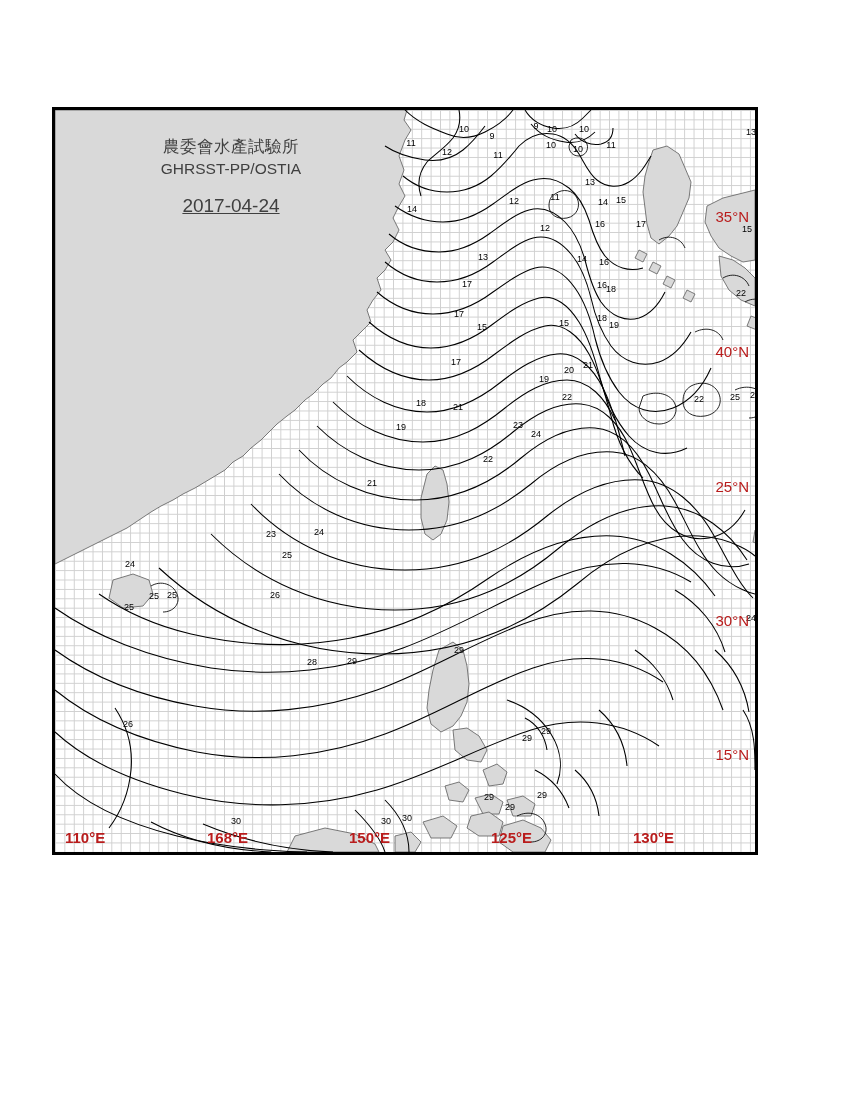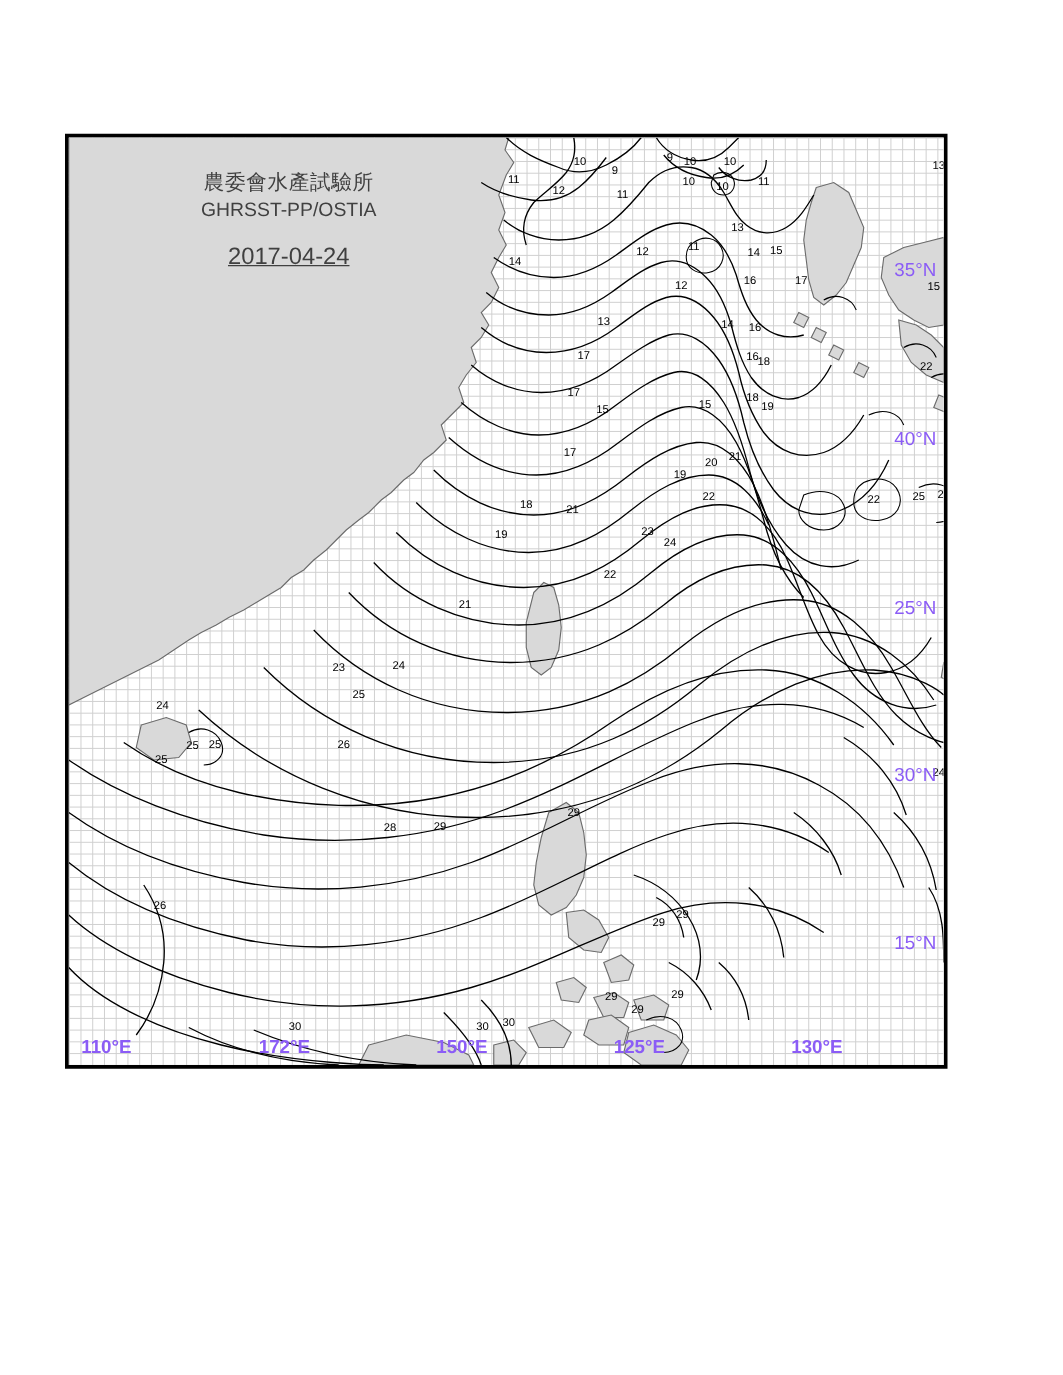--- a/index.html
+++ b/index.html
@@ -69,21 +69,21 @@
   }
   #title-block .t-date {
     font-size: 19px;
     margin-top: 14px;
     text-decoration: underline;
   }
 
   .axis-label {
     position: absolute;
     font-size: 15px;
-    color: #8b5cf6;
+    color: #b91c1c;
     white-space: nowrap;
   }
   .lat-label { right: 6px; }
   .lon-label { bottom: 6px; font-weight: bold; }
 
   .c-num {
     font-size: 9px;
     fill: #000;
     font-family: "Liberation Sans", sans-serif;
   }
@@ -300,18 +300,18 @@
     <div class="t-date">2017-04-24</div>
   </div>
 
   <div class="axis-label lat-label" style="top:98px">35°N</div>
   <div class="axis-label lat-label" style="top:233px">40°N</div>
   <div class="axis-label lat-label" style="top:368px">25°N</div>
   <div class="axis-label lat-label" style="top:502px">30°N</div>
   <div class="axis-label lat-label" style="top:636px">15°N</div>
 
   <div class="axis-label lon-label" style="left:10px">110°E</div>
-  <div class="axis-label lon-label" style="left:152px">172°E</div>
+  <div class="axis-label lon-label" style="left:152px">168°E</div>
   <div class="axis-label lon-label" style="left:294px">150°E</div>
   <div class="axis-label lon-label" style="left:436px">125°E</div>
   <div class="axis-label lon-label" style="left:578px">130°E</div>
 
 </div>
 
 </body></html>

